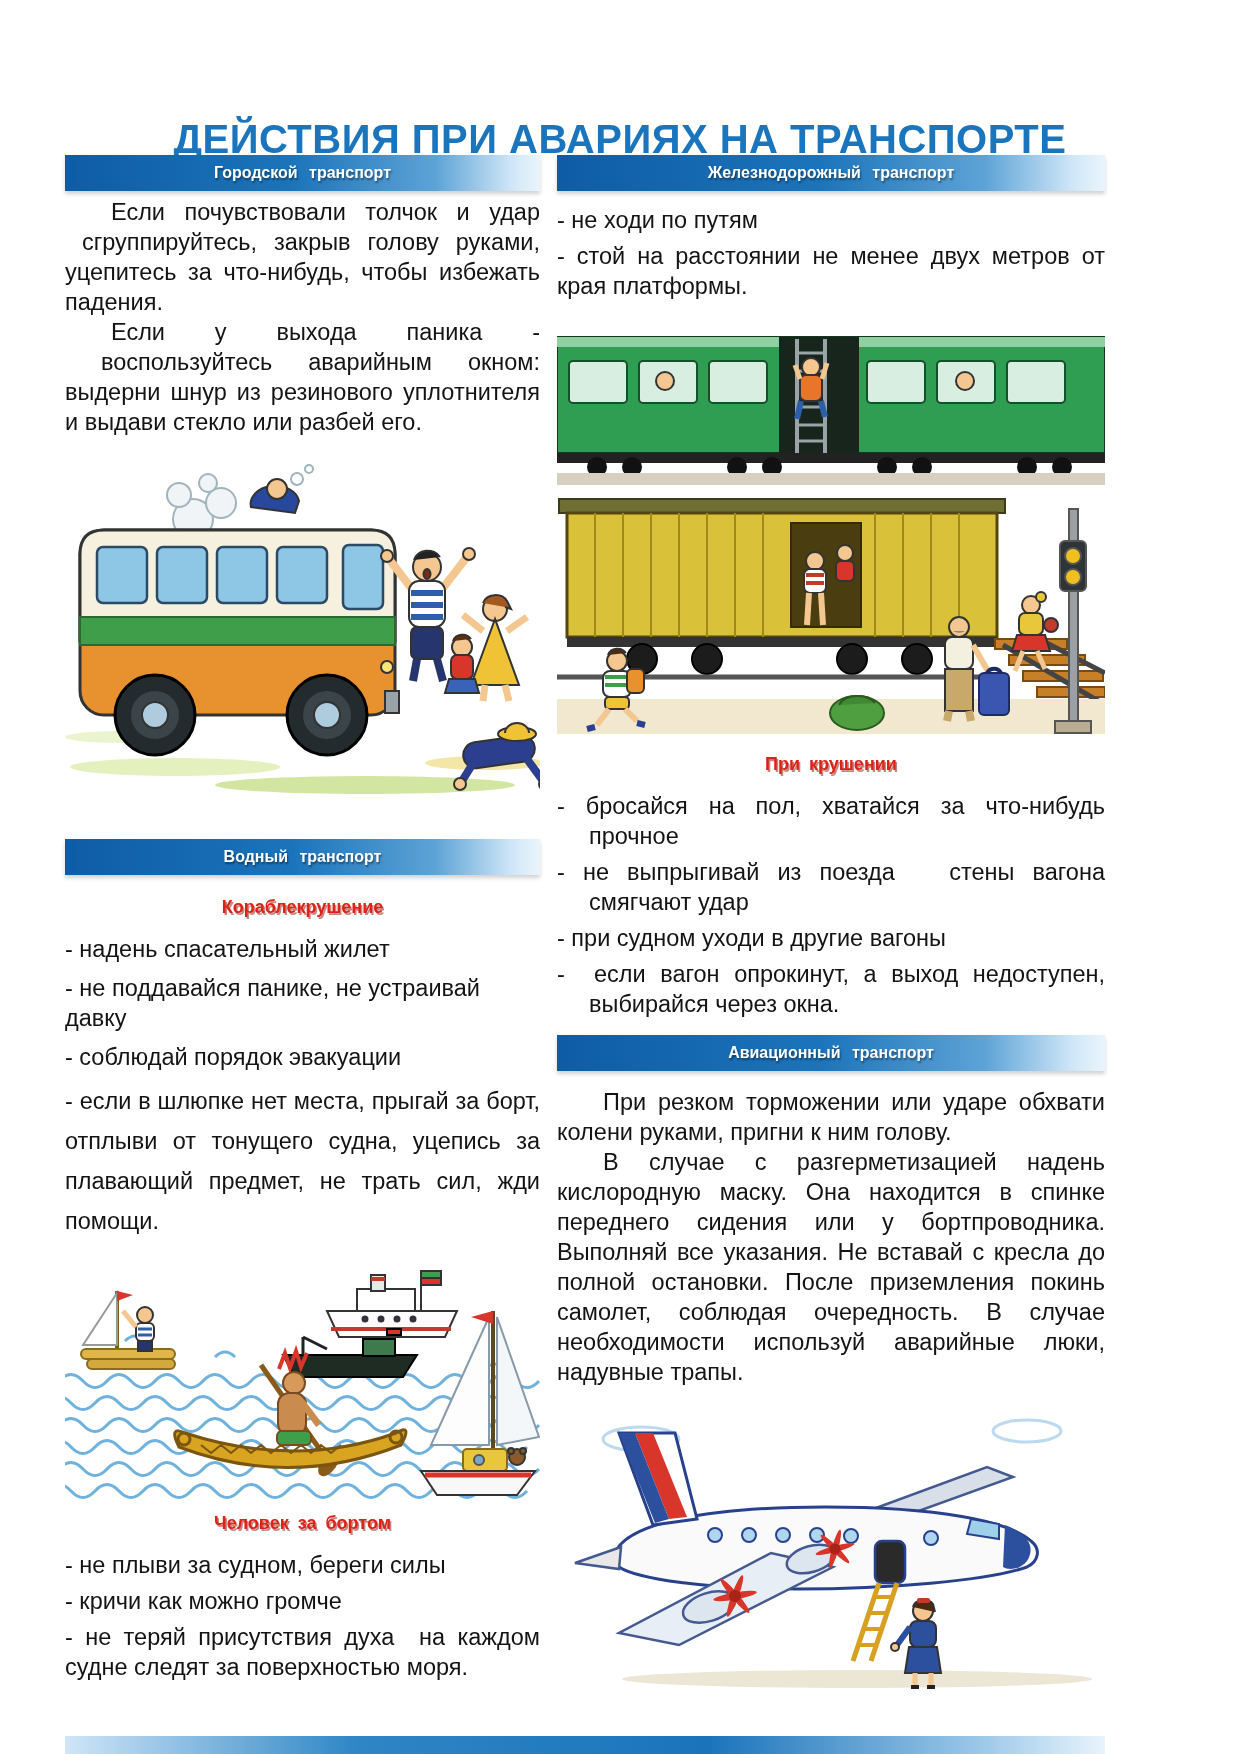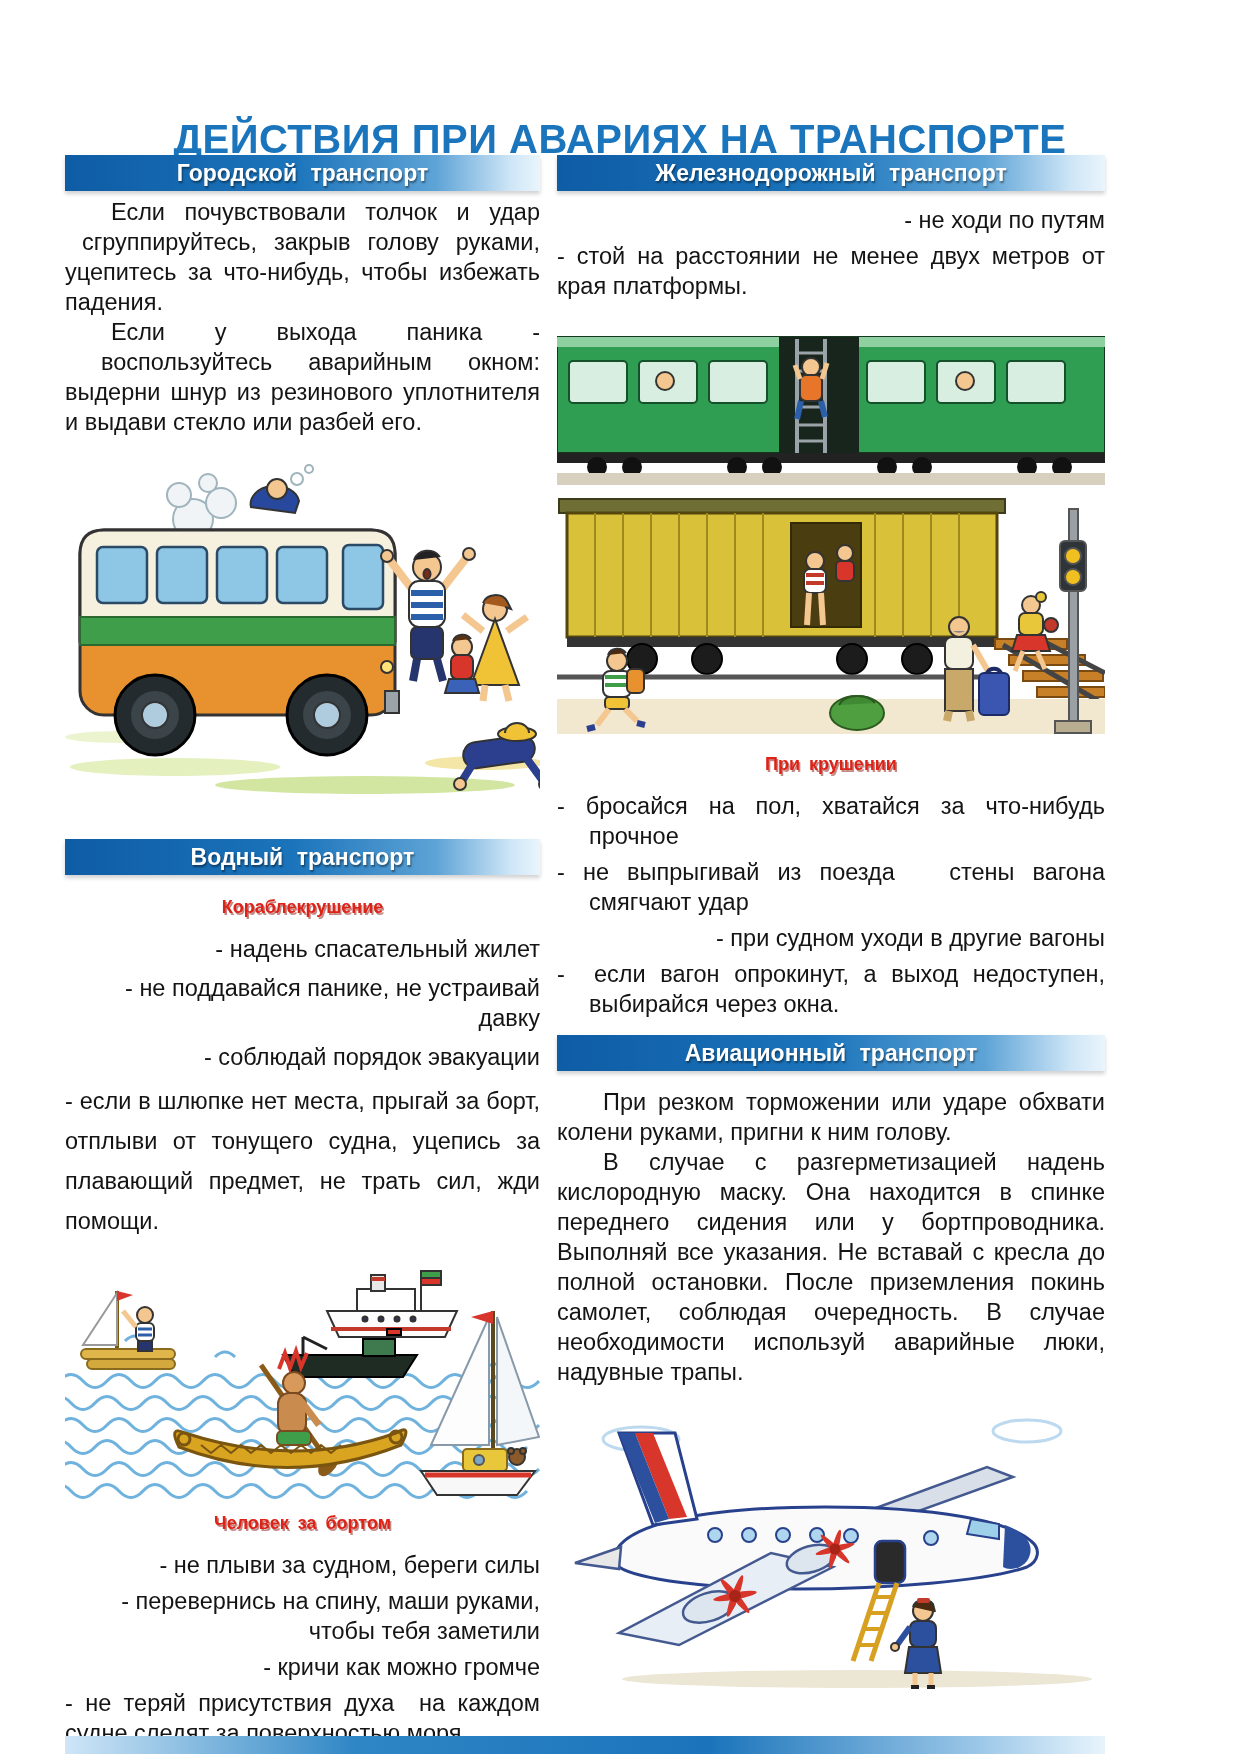--- a/index.html
+++ b/index.html
@@ -5,26 +5,26 @@
   html,body{margin:0;padding:0;background:#fff;}
   .page{position:relative;width:1240px;height:1754px;background:#fff;overflow:hidden;
         font-family:"Liberation Sans","DejaVu Sans",sans-serif;color:#141414;}
   .page-title{position:absolute;top:90px;left:0;width:100%;text-align:center;
         font-size:40px;font-weight:800;letter-spacing:.5px;color:#1b75bc;}
   .col{position:absolute;top:155px;}
   .col-left{left:65px;width:475px;}
   .col-right{left:557px;width:548px;}
   .bar{height:36px;display:flex;align-items:center;justify-content:center;
        background:linear-gradient(90deg,#0e5ca5 0%,#1b74bb 48%,#5da3d6 78%,#cfe6f7 94%,#eaf5fc 100%);
-       color:#fff;font-weight:bold;font-size:23px;word-spacing:7px;
+       color:#fff;font-weight:bold;font-size:16px;word-spacing:7px;
        text-shadow:1px 2px 2px rgba(0,0,0,.45);box-shadow:0 3px 4px rgba(0,0,0,.18);}
   .red-subtitle{text-align:center;color:#dd2318;font-size:18px;font-weight:bold;word-spacing:4px;
        text-shadow:1.5px 1.5px 0 rgba(135,18,10,.5);}
   .body-p{font-size:23.5px;line-height:30px;text-align:justify;margin:0;text-indent:46px;}
-  .rule{font-size:23.5px;line-height:30px;margin:0 0 6px;text-align:right;}
+  .rule{font-size:23.5px;line-height:30px;margin:0 0 6px;}
   .just{text-align:justify;}
   .hang{padding-left:32px;text-indent:-32px;}
   .rules-water .rule{margin-bottom:9px;}
   .rule.loose{line-height:40px;margin-bottom:0;}
   .mt8{margin-top:8px;}.mt14{margin-top:14px;}.mt16{margin-top:16px;}
   .mt18{margin-top:6px;}.mt20{margin-top:20px;}.mt22{margin-top:22px;}.mt34{margin-top:34px;}
   .illus{display:block;}
   .footer-bar{position:absolute;left:65px;top:1736px;width:1040px;height:18px;
        background:linear-gradient(90deg,#cfe6f7 0%,#2e86c5 28%,#1b74bb 62%,#9cc8e8 88%,#e8f4fc 100%);}
 </style>
@@ -213,21 +213,20 @@
           <circle cx="458" cy="202" r="3" fill="#8a5a2a"></circle>
         <path d="M356,222 L470,222 L452,246 L372,246 Z" fill="#f8f8f8"></path>
         <path d="M360,226 L466,226" stroke="#d8362a" stroke-width="5"></path>
       </g>
     </svg>
 
     <div class="red-subtitle mt14">Человек за бортом</div>
 
     <div class="mt16">
       <div class="rule">- не плыви за судном, береги силы</div>
-      <div class="rule">- перевернись на спину, маши руками, чтобы тебя заметили</div>
       <div class="rule">- кричи как можно громче</div>
       <div class="rule just">- не теряй присутствия духа &nbsp;на каждом судне следят за поверхностью моря.</div>
     </div>
   </div>
 
   <div class="col col-right">
 
     <div class="bar">
       <span>Железнодорожный транспорт</span>
     </div>

